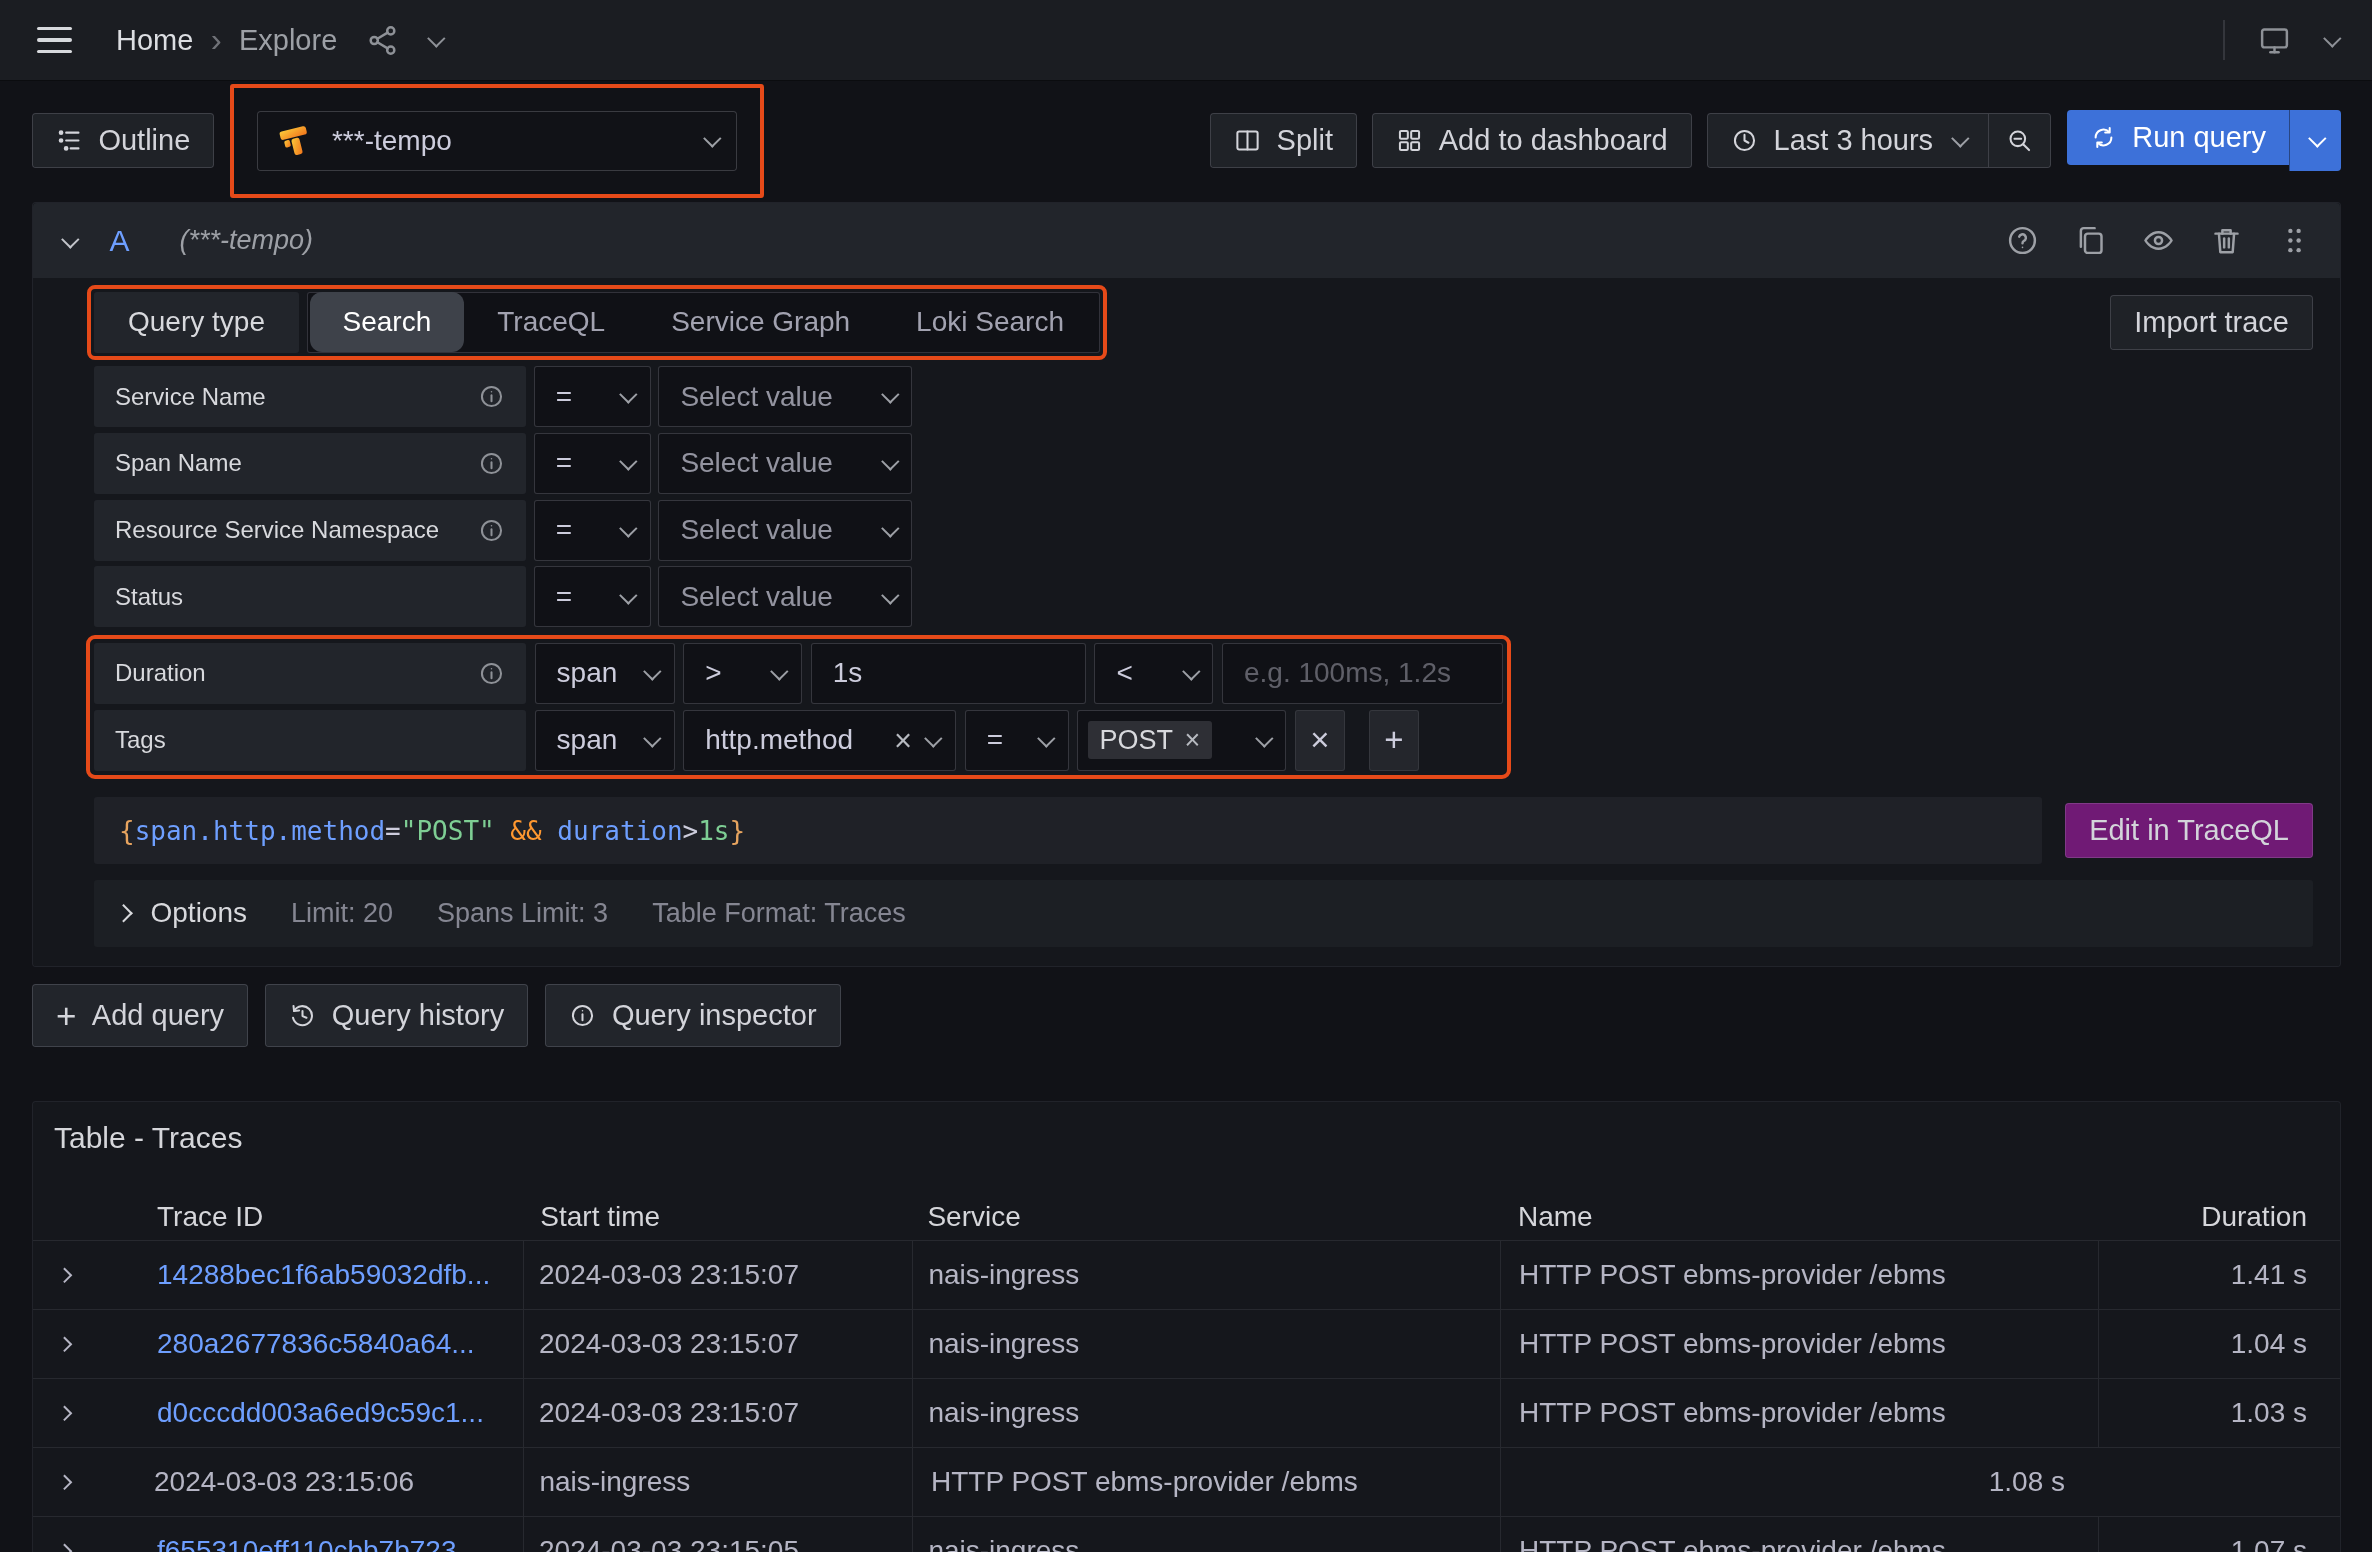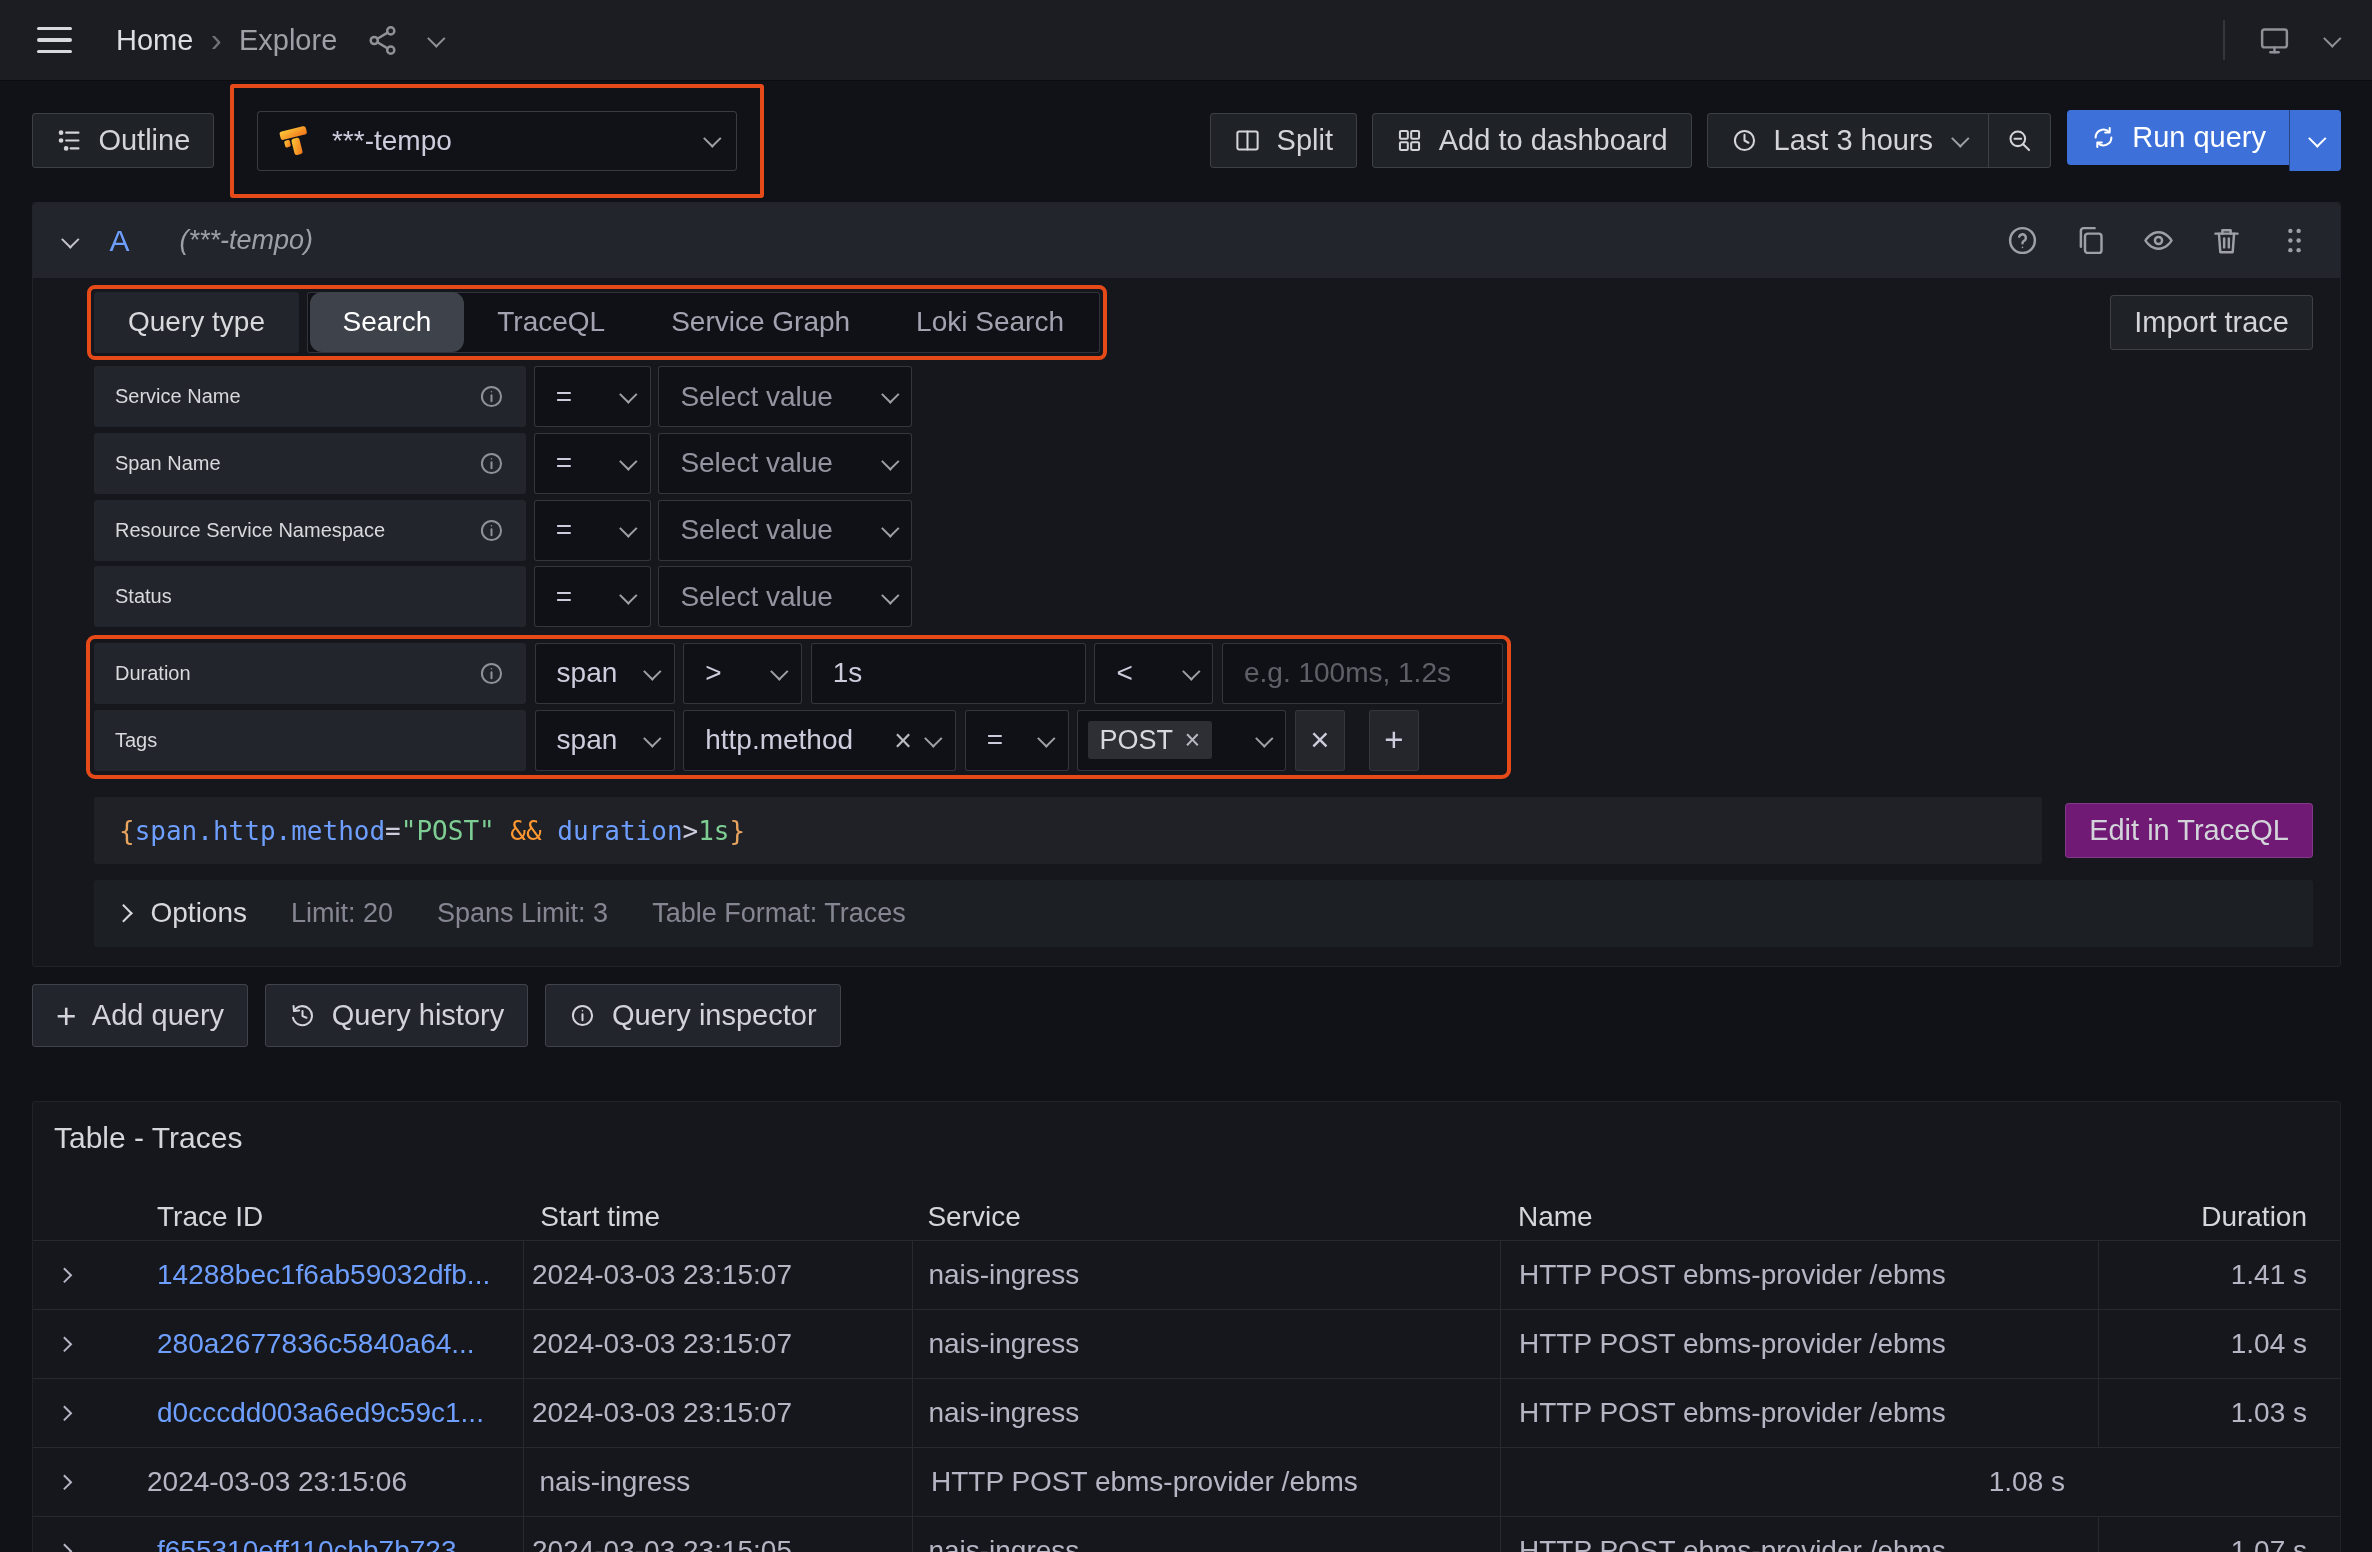--- a/index.html
+++ b/index.html
@@ -48,21 +48,21 @@
   .qp-header { height:75px; background:#22252b; border-radius:3.8px 3.8px 0 0; display:flex; align-items:center; padding:0 29px; }
   .qp-header .caret { color:#c3c5cb; margin-right:35px; }
   .q-ref { color:#6e9fff; font-size:30px; font-weight:500; margin-right:50px; }
   .q-ds-hint { color:#9da0a6; font-style:italic; font-size:27px; }
   .qp-actions { margin-left:auto; display:flex; align-items:center; gap:35px; color:#9da0a6; }
   .qp-actions .icon { cursor:pointer; }
   .qp-body { padding:13.4px 27px 19px 61px; }
 
   .row { display:flex; align-items:center; }
   .field-label { width:432px; height:61px; background:#22252b; border-radius:2.9px; display:flex; align-items:center; justify-content:space-between; padding:0 21px; flex:none; }
-  .field-label .lbl { color:#d8d9dd; font-size:20px; }
+  .field-label .lbl { color:#d8d9dd; font-size:24px; }
   .info-icon { color:#8e9197; }
   .sel { height:61px; background:#101116; border:1px solid rgba(204,204,220,0.20); border-radius:2.9px; display:flex; align-items:center; justify-content:space-between; padding:0 17.3px 0 21px; color:#ccccdc; cursor:pointer; gap:13.4px; }
   .sel .caret { color:#9da0a6; }
   .sel .placeholder { color:rgba(204,204,220,0.70); }
   .inp { height:61px; background:#101116; border:1px solid rgba(204,204,220,0.20); border-radius:2.9px; padding:0 21px; color:#ccccdc; font-size:28px; font-family:inherit; outline:none; }
   .inp::placeholder { color:rgba(204,204,220,0.42); }
 
   .qt-row { margin-bottom:13.4px; display:flex; align-items:center; }
   .qt-box { display:flex; align-items:center; outline:4.8px solid #e64a19; outline-offset:3.8px; border-radius:1px; }
   .qt-label { height:61px; background:#22252b; border-radius:2.9px; display:flex; align-items:center; padding:0 34px; color:#d8d9dd; margin-right:7.7px; }
@@ -101,21 +101,21 @@
   .tp-title { padding:19px 0 0 21px; font-size:30px; font-weight:500; color:#d5d6da; height:92px; }
   .t-grid { display:grid; grid-template-columns:106px 384px 389px 588px 598px auto; align-items:center; }
   .t-head { height:46px; }
   .t-head > div { font-weight:500; color:#d5d6da; font-size:28px; }
   .t-row { height:69px; border-top:1px solid rgba(204,204,220,0.10); }
   .t-row > div { height:100%; display:flex; align-items:center; font-size:28px; color:rgba(204,204,220,0.88); overflow:hidden; white-space:nowrap; }
   .t-row > div:nth-child(n+3) { border-left:1px solid rgba(204,204,220,0.10); }
   .c-exp { padding-left:26px; color:#9da0a6; cursor:pointer; }
   .c-trace { padding-left:18px; }
   .c-trace a { color:#6e9fff; text-decoration:none; cursor:pointer; }
-  .c-start { padding-left:8px; }
+  .c-start { padding-left:15px; }
   .c-service { padding-left:15.4px; }
   .c-name { padding-left:18px; }
   .c-dur { justify-content:flex-end; padding-right:33px; }
   .th-trace { padding-left:124px; }
   .th-start { padding-left:17.3px; }
   .th-service { padding-left:15.4px; }
   .th-name { padding-left:18px; }
   .th-dur { text-align:right; padding-right:33px; }
 </style>
 </head>

